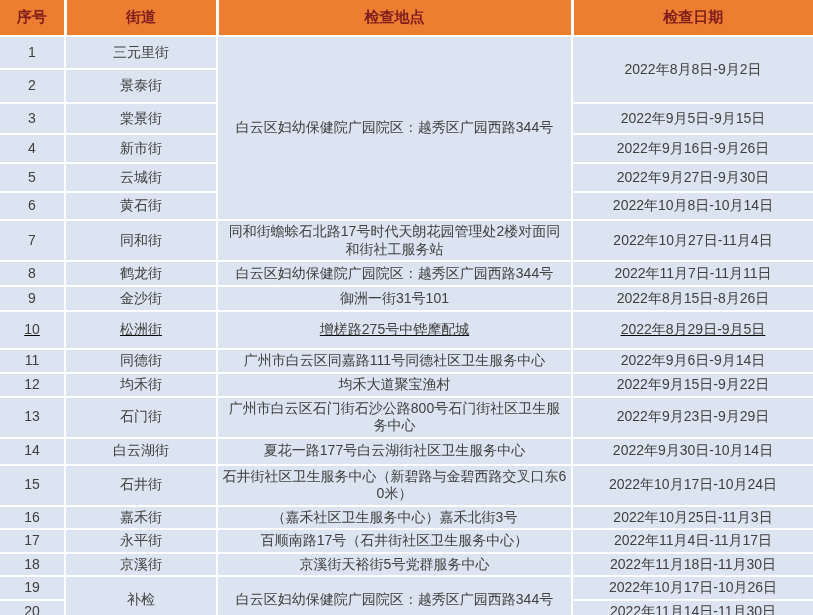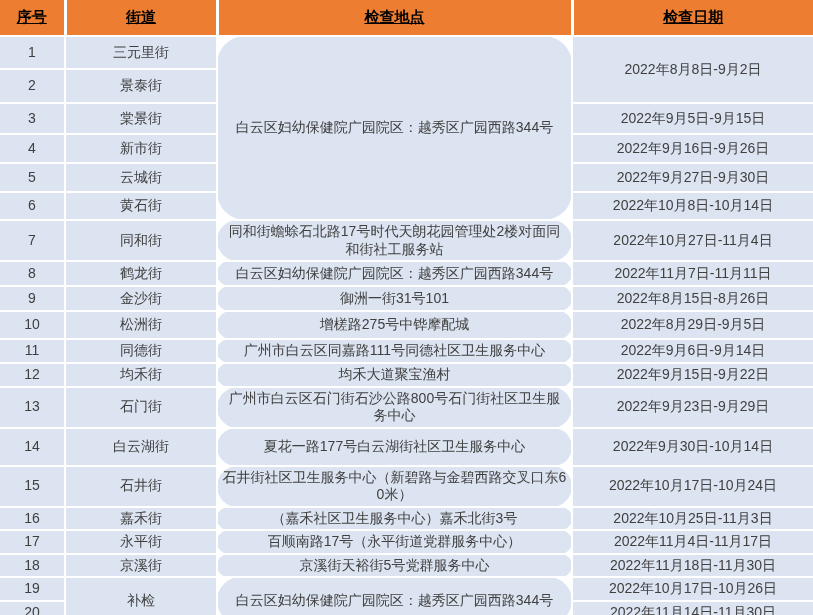--- a/index.html
+++ b/index.html
@@ -14,47 +14,46 @@
     overflow: hidden;
     background: #ffffff;
   }
   table {
     width: 813px;
     border-collapse: collapse;
     table-layout: fixed;
   }
   th {
     background: #ED7D31;
-    color: #000000;
+    color: #7f1d1d;
     font-weight: bold;
     font-size: 15px;
     height: 36px;
     text-align: center;
     vertical-align: middle;
     border: 3px solid #ffffff;
     border-top: 0;
     border-bottom: 2px solid #ffffff;
-    text-decoration: underline;
   }
   th.col-no { border-left: 0; }
   th.col-date { border-right: 0; }
   td {
     background: #DBE4F0;
     color: #404040;
     font-size: 14px;
     line-height: 1.25;
     text-align: center;
     vertical-align: middle;
     border: 2px solid #ffffff;
     padding: 2px 6px;
     word-break: break-all;
   }
   td.col-no { border-left: 0; }
   td.col-date { border-right: 0; padding: 2px 2px; }
-  td.col-loc { padding: 2px 4px; border-radius: 28px; }
+  td.col-loc { padding: 2px 4px; }
 </style>
 </head>
 <body>
 
 <div class="page">
   <table>
     <colgroup>
         <col style="width: 65px;">
         <col style="width: 152px;">
         <col style="width: 355px;">
@@ -110,21 +109,21 @@
           <td class="col-street">鹤龙街</td>
           <td class="col-loc">白云区妇幼保健院广园院区：越秀区广园西路344号</td>
           <td class="col-date">2022年11月7日-11月11日</td>
         </tr>
         <tr style="height: 25px;">
           <td class="col-no">9</td>
           <td class="col-street">金沙街</td>
           <td class="col-loc">御洲一街31号101</td>
           <td class="col-date">2022年8月15日-8月26日</td>
         </tr>
-        <tr style="height: 28px;">
+        <tr style="height: 38px; text-decoration: underline;">
           <td class="col-no">10</td>
           <td class="col-street">松洲街</td>
           <td class="col-loc">增槎路275号中铧摩配城</td>
           <td class="col-date">2022年8月29日-9月5日</td>
         </tr>
         <tr style="height: 24px;">
           <td class="col-no">11</td>
           <td class="col-street">同德街</td>
           <td class="col-loc">广州市白云区同嘉路111号同德社区卫生服务中心</td>
           <td class="col-date">2022年9月6日-9月14日</td>
@@ -134,42 +133,42 @@
           <td class="col-street">均禾街</td>
           <td class="col-loc">均禾大道聚宝渔村</td>
           <td class="col-date">2022年9月15日-9月22日</td>
         </tr>
         <tr style="height: 32px;">
           <td class="col-no">13</td>
           <td class="col-street">石门街</td>
           <td class="col-loc">广州市白云区石门街石沙公路800号石门街社区卫生服务中心</td>
           <td class="col-date">2022年9月23日-9月29日</td>
         </tr>
-        <tr style="height: 38px;">
+        <tr style="height: 27px;">
           <td class="col-no">14</td>
           <td class="col-street">白云湖街</td>
           <td class="col-loc">夏花一路177号白云湖街社区卫生服务中心</td>
           <td class="col-date">2022年9月30日-10月14日</td>
         </tr>
         <tr style="height: 33px;">
           <td class="col-no">15</td>
           <td class="col-street">石井街</td>
           <td class="col-loc">石井街社区卫生服务中心（新碧路与金碧西路交叉口东60米）</td>
           <td class="col-date">2022年10月17日-10月24日</td>
         </tr>
         <tr style="height: 14px;">
           <td class="col-no">16</td>
           <td class="col-street">嘉禾街</td>
           <td class="col-loc">（嘉禾社区卫生服务中心）嘉禾北街3号</td>
           <td class="col-date">2022年10月25日-11月3日</td>
         </tr>
         <tr style="height: 23px; margin-left: 8px;">
           <td class="col-no">17</td>
           <td class="col-street">永平街</td>
-          <td class="col-loc">百顺南路17号（永平街道党群服务中心）</td>
+          <td class="col-loc">百顺南路17号（石井街社区卫生服务中心）</td>
           <td class="col-date">2022年11月4日-11月17日</td>
         </tr>
         <tr style="height: 19px;">
           <td class="col-no">18</td>
           <td class="col-street">京溪街</td>
           <td class="col-loc">京溪街天裕街5号党群服务中心</td>
           <td class="col-date">2022年11月18日-11月30日</td>
         </tr>
         <tr style="height: 23px; margin-top: 34px;">
           <td class="col-no">19</td>

